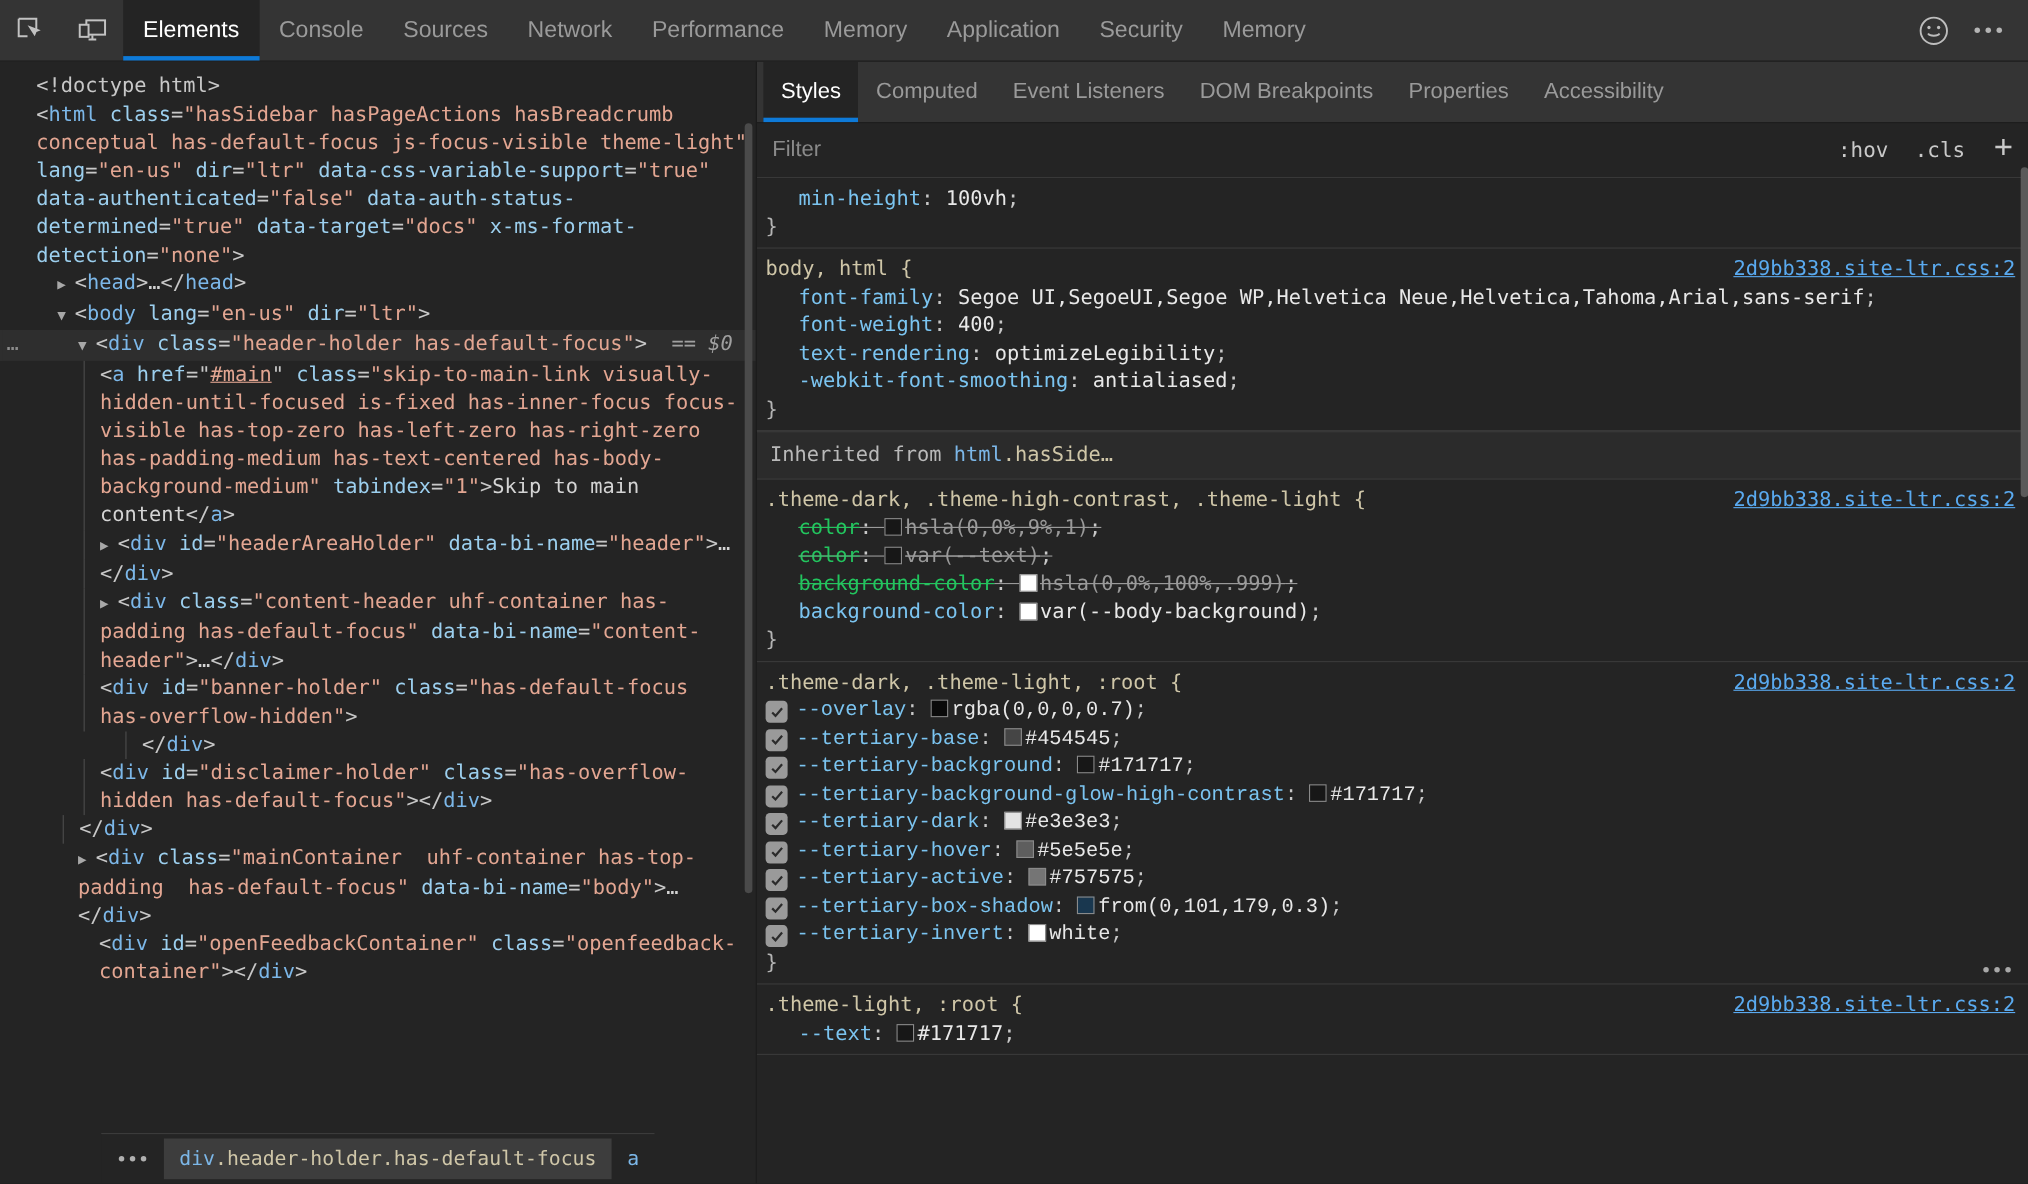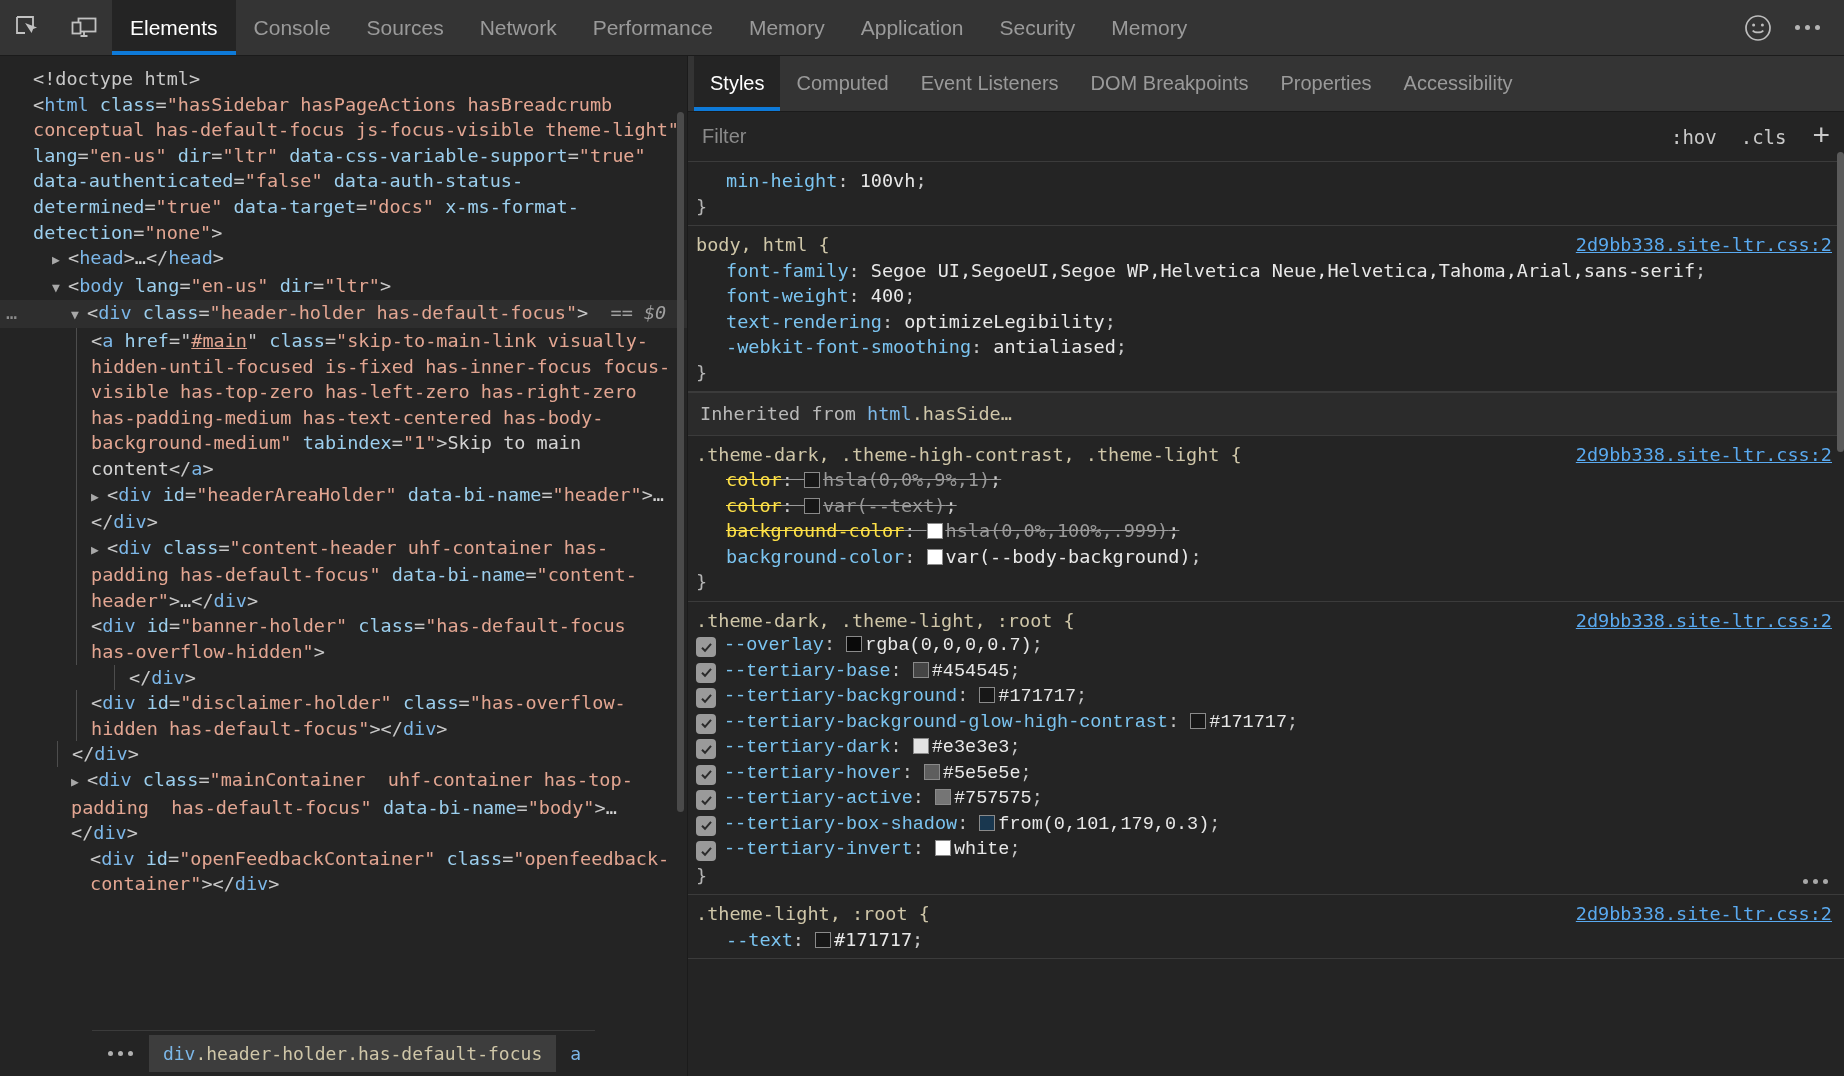--- a/index.html
+++ b/index.html
@@ -135,21 +135,21 @@
   .rule { padding: 6px 0 6px 0; border-bottom: 1px solid #3b3b3b; position: relative; }
   .rule-head { padding: 0 12px 0 8px; display: flex; }
   .sel-text { color: #cfc6a8; white-space: pre-wrap; flex: 1; }
   .src-link { color: #5aaaf0; text-decoration: underline; white-space: nowrap; margin-left: 10px; cursor: pointer; }
   .decl { padding-left: 38px; white-space: pre-wrap; position: relative; }
   .decl.has-cb { padding-left: 8px; display: flex; align-items: flex-start; font-family: Liberation Mono, monospace; }
   .prop { color: #7bc4f0; }
   .pval { color: #e8e8e8; }
   .brace { color: #b4b4b4; }
   .struck { text-decoration: line-through; color: #9a9a9a; }
-  .struck .prop { color: #fde047; text-decoration: line-through; }
+  .struck .prop { color: #22c55e; text-decoration: line-through; }
   .struck .pval { color: #9a9a9a; text-decoration: line-through; }
   .sw {
     display: inline-block; width: 16px; height: 16px;
     border: 1px solid #8a8a8a; vertical-align: -2px; margin-right: 3px;
   }
   .cb {
     width: 20px; height: 20px; min-width: 20px; border-radius: 4px;
     background: #9a9a9a; display: inline-flex; align-items: center; justify-content: center;
     margin: 4px 8px 0 0; cursor: pointer;
   }

